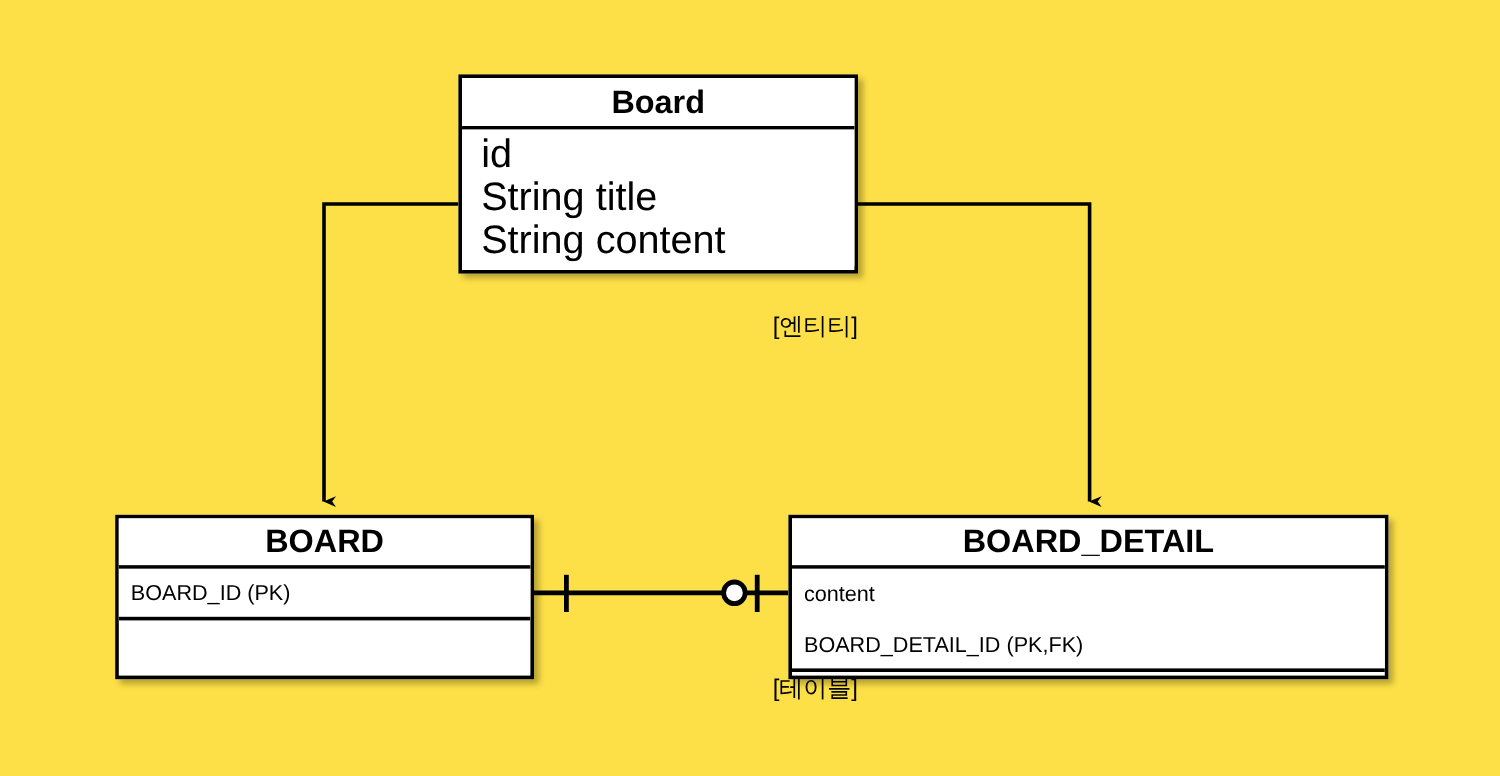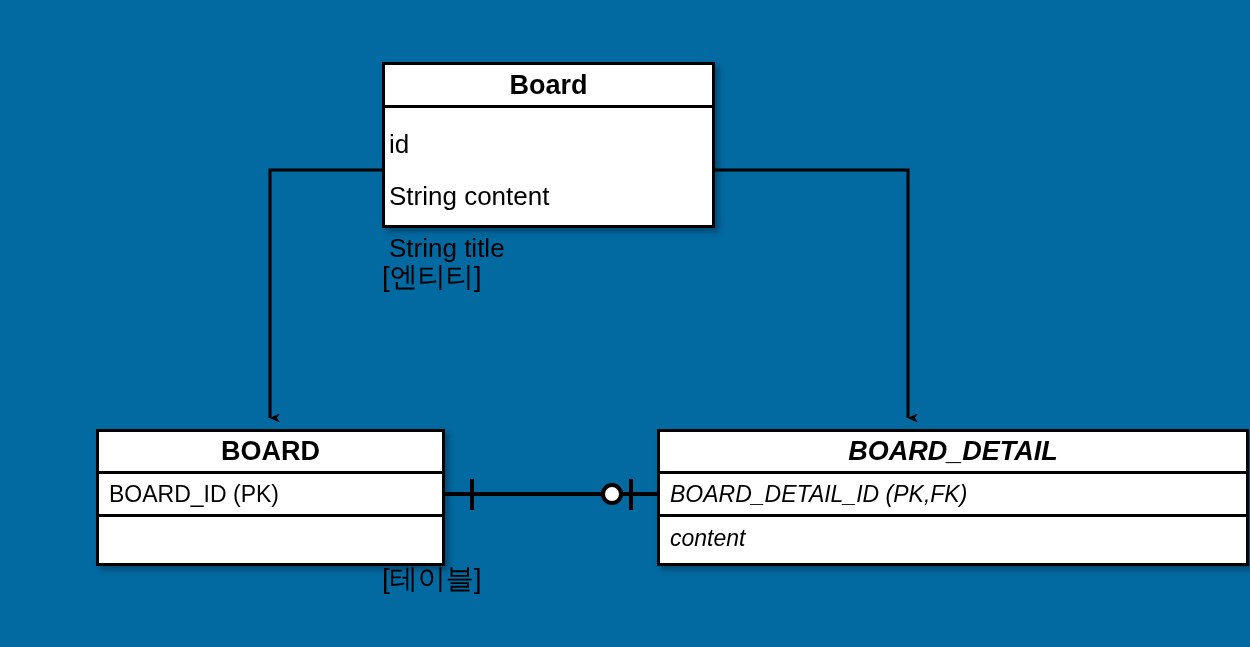--- a/index.html
+++ b/index.html
@@ -9,21 +9,21 @@
     background: #ffffff;
   }
   body {
     font-family: "Liberation Sans", "DejaVu Sans", sans-serif;
     color: #000000;
   }
   #canvas {
     position: relative;
     width: 1250px;
     height: 647px;
-    background: #0369a1;
+    background: #fde047;
     overflow: hidden;
   }
 
   
   #wires {
     position: absolute;
     left: 0;
     top: 0;
     width: 1250px;
     height: 647px;
@@ -75,67 +75,65 @@
     height: 43px;
     font-size: 27px;
     border-bottom: 3px solid #000000;
   }
   #entity-board .ebox-body {
     height: 114px;
     padding-top: 2px;
   }
   #entity-board .attr-row {
     height: 36px;
-    font-size: 26px;
-    padding-left: 4px;
-    margin-top: 16px;
+    font-size: 33px;
+    padding-left: 16px;
   }
 
   
   .table-box .ebox-header {
     height: 42px;
     font-size: 27px;
     border-bottom: 3px solid #000000;
   }
   .table-box .trow {
     box-sizing: border-box;
     height: 43px;
-    font-size: 23px;
+    font-size: 18px;
     padding-left: 10px;
     white-space: nowrap;
     display: flex;
     align-items: center;
     color: #000000;
     background: #ffffff;
   }
   .table-box .trow.divided {
     border-bottom: 3px solid #000000;
   }
 
   #table-board {
     left: 96px;
     top: 429px;
     width: 349px;
     height: 137px;
   }
   #table-board-detail {
     left: 657px;
     top: 429px;
-    width: 592px;
+    width: 500px;
     height: 137px;
-    font-style: italic;
   }
 
   
   .caption {
     position: absolute;
-    font-size: 28px;
+    font-size: 20px;
     color: #000000;
     white-space: nowrap;
-    text-align: left;
+    text-align: right;
   }
   #caption-entity {
     left: 382px;
     top: 258px;
     width: 333px;
   }
   #caption-table {
     left: 382px;
     top: 560px;
     width: 333px;
@@ -162,33 +160,33 @@
     <line x1="472" y1="479" x2="472" y2="510" stroke="#000000" stroke-width="4"></line>
 
     <circle cx="612" cy="494" r="9" fill="#ffffff" stroke="#000000" stroke-width="4"></circle>
     <line x1="631" y1="479" x2="631" y2="510" stroke="#000000" stroke-width="4"></line>
   </svg>
 
   <div class="ebox" id="entity-board">
     <div class="ebox-header">Board</div>
     <div class="ebox-body">
       <div class="attr-row">id</div>
+      <div class="attr-row">String title</div>
       <div class="attr-row">String content</div>
-      <div class="attr-row">String title</div>
     </div>
   </div>
 
   <div class="caption" id="caption-entity">[엔티티]</div>
 
   <div class="ebox table-box" id="table-board">
     <div class="ebox-header">BOARD</div>
     <div class="trow divided">BOARD_ID (PK)</div>
   </div>
 
   <div class="ebox table-box" id="table-board-detail">
     <div class="ebox-header">BOARD_DETAIL</div>
+    <div class="trow">content</div>
     <div class="trow divided">BOARD_DETAIL_ID (PK,FK)</div>
-    <div class="trow">content</div>
   </div>
 
   <div class="caption" id="caption-table">[테이블]</div>
 
 </div>
 
 </body></html>

